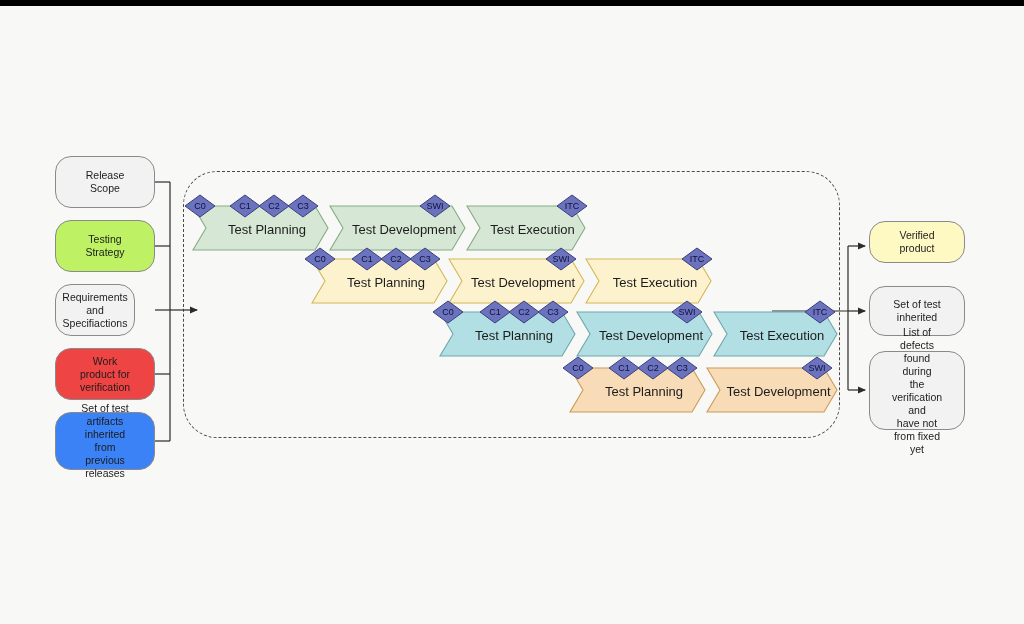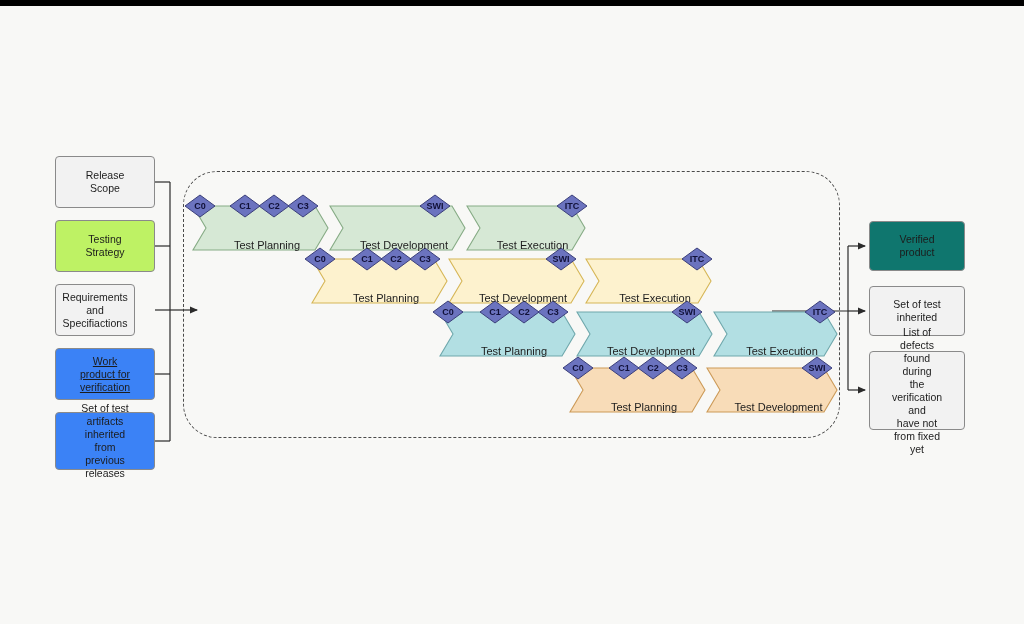--- a/index.html
+++ b/index.html
@@ -26,21 +26,21 @@
     left: 0; top: 0;
     width: 1024px; height: 6px;
     background: #000000;
   }
 
   
   .rbox {
     position: absolute;
     box-sizing: border-box;
     border: 1px solid #8a8a8a;
-    border-radius: 4px;
+    border-radius: 16px;
     background: #f2f2f2;
     display: flex;
     align-items: center;
     justify-content: center;
     text-align: center;
     color: #1c1c1c;
     font-size: 10.5px;
     line-height: 13px;
     padding: 2px 21px;
     white-space: pre-line;
@@ -62,31 +62,30 @@
   
   #overlay {
     position: absolute;
     left: 0; top: 0;
     width: 1024px; height: 624px;
     pointer-events: none;
   }
 
   .chev-label {
     position: absolute;
-    font-size: 11px;
+    font-size: 13px;
     color: #1c1c1c;
     text-align: center;
     white-space: nowrap;
     transform: translate(-50%, -50%);
-    margin-top: 16px;
   }
   .dia-label {
     position: absolute;
     font-size: 9px;
-    font-weight: bold;
+    font-weight: normal;
     color: #101038;
     text-align: center;
     white-space: nowrap;
     transform: translate(-50%, -50%);
   }
 </style>
 </head>
 <body>
 
 <div id="canvas">
@@ -153,27 +152,27 @@
         <path d="M667,368 L682,357 L697,368 L682,379 Z" fill="#6b73bf" stroke="#3b3f7a" stroke-width="1"></path>
         <path d="M802,368 L817,357 L832,368 L817,379 Z" fill="#6b73bf" stroke="#3b3f7a" stroke-width="1"></path>
       </g>
   </svg>
 
   <div id="boxes-layer">
       <div class="rbox" style="left: 55px; top: 156px; width: 100px; height: 52px; background: rgb(242, 242, 242); border-color: rgb(138, 138, 138);">Release Scope</div>
       <div class="rbox" style="left: 55px; top: 220px; width: 100px; height: 52px; background: #bef264; border-color: rgb(138, 138, 138);">Testing Strategy</div>
       <div class="rbox" style="left: 55px; top: 284px; width: 80px; height: 52px; background: rgb(242, 242, 242); border-color: rgb(138, 138, 138);">Requirements and
 Specifiactions</div>
-      <div class="rbox" style="left: 55px; top: 348px; width: 100px; height: 52px; background: #3b82f6; border-color: rgb(138, 138, 138); text-decoration: underline;">Work product for
+      <div class="rbox" style="left: 55px; top: 348px; width: 100px; height: 52px; background: #ef4444; border-color: rgb(138, 138, 138);">Work product for
 verification</div>
       <div class="rbox" style="left: 55px; top: 412px; width: 100px; height: 58px; background: #3b82f6; border-color: rgb(138, 138, 138);">Set of test
 artifacts inherited
 from previous
 releases</div>
-      <div class="rbox" style="left: 869px; top: 221px; width: 96px; height: 50px; background: #0f766e; border-color: rgb(138, 138, 138);">Verified product</div>
+      <div class="rbox" style="left: 869px; top: 221px; width: 96px; height: 42px; background: #fef9c3; border-color: rgb(138, 138, 138);">Verified product</div>
       <div class="rbox" style="left: 869px; top: 286px; width: 96px; height: 50px; background: rgb(242, 242, 242); border-color: rgb(138, 138, 138);">Set of test inherited</div>
       <div class="rbox" style="left: 869px; top: 351px; width: 96px; height: 79px; background: rgb(242, 242, 242); border-color: rgb(138, 138, 138);">List of defects found
 during
 the verification and
 have not from fixed
 yet</div>
     </div>
   <div id="text-layer">
       <div class="chev-label" style="left: 267px; top: 229px;">Test Planning</div>
       <div class="chev-label" style="left: 404px; top: 229px;">Test Development</div>

